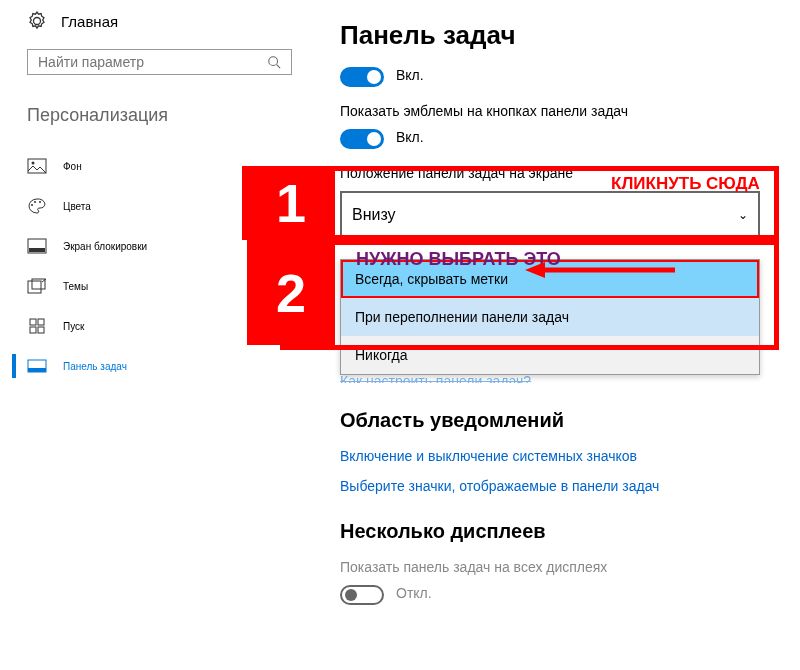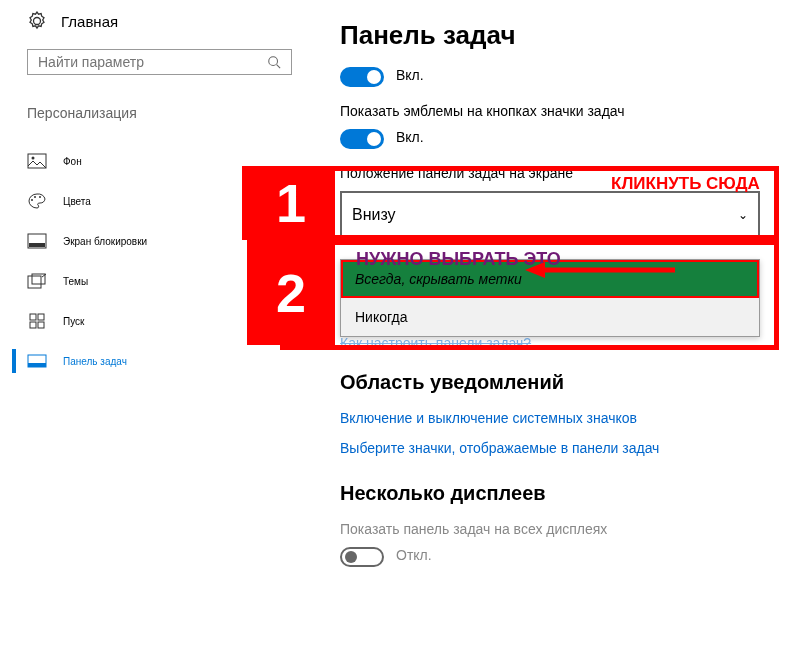--- a/index.html
+++ b/index.html
@@ -7,21 +7,21 @@
 
 .sidebar { position: absolute; left: 12px; top: 0; width: 295px; padding: 11px 0 0 0; }
 .home-row { display: flex; align-items: center; padding: 0 0 0 15px; margin-bottom: 18px; }
 .gear { width: 20px; height: 20px; margin-right: 14px; }
 .home-label { font-size: 15px; color: #000; }
 
 .search-box { margin: 0 15px 30px 15px; border: 1px solid #999; height: 26px; display: flex; align-items: center; padding: 0 10px; }
 .search-input { border: none; outline: none; flex: 1; font-size: 14px; color: #666; background: transparent; }
 .search-icon { width: 14px; height: 14px; }
 
-.section-label { padding: 0 15px; font-size: 14px; color: #666; margin-bottom: 20px; }
+.section-label { padding: 0 15px; font-size: 18px; color: #666; margin-bottom: 20px; }
 
 .nav-item { display: flex; align-items: center; padding: 12px 15px; cursor: pointer; position: relative; }
 .nav-item.active { color: #0078d7; }
 .nav-item.active::before { content: ""; position: absolute; left: 0; top: 8px; bottom: 8px; width: 4px; background: #0078d7; }
 .nav-icon { width: 20px; height: 16px; margin-right: 16px; display: inline-flex; align-items: center; justify-content: center; }
 .nav-label { font-size: 10px; }
 
 .main { position: absolute; left: 340px; top: 20px; right: 20px; }
 .page-title { font-size: 26px; font-weight: 600; margin-bottom: 16px; }
 
@@ -35,21 +35,21 @@
 .toggle-label.disabled { color: #888; }
 
 .setting-label { font-size: 14px; margin-bottom: 10px; }
 .setting-label.disabled { color: #888; }
 
 .dropdown { border: 2px solid #666; height: 48px; display: flex; align-items: center; padding: 0 10px; justify-content: space-between; width: 420px; margin-bottom: 20px; }
 .chevron { font-size: 12px; }
 
 .listbox { border: 1px solid #999; background: #f1f1f1; width: 420px; box-shadow: 0 2px 6px rgba(0,0,0,0.2); }
 .list-item { padding: 9px 12px; font-size: 14px; border: 2px solid transparent; }
-.list-item.highlighted { border: 2px solid #ff0000; background: #15803d; font-style: italic; }
+.list-item.highlighted { border: 2px solid #ff0000; background: #7dd3fc; }
 .list-item.selected { background: #cce4f7; }
 
 .section-head { font-size: 20px; font-weight: 600; margin: 26px 0 16px 0; }
 .link { color: #0066cc; font-size: 14px; margin-bottom: 14px; cursor: pointer; }
 .link-cut { color: #0066cc; font-size: 14px; }
 
 
 .anno-box1 { position: absolute; border: 5px solid #ff0000; left: 242px; top: 166px; width: 537px; height: 74px; z-index: 10; }
 .anno-box2 { position: absolute; border: 5px solid #ff0000; left: 280px; top: 240px; width: 499px; height: 110px; z-index: 10; }
 .anno-fill1 { position: absolute; background: #ff0000; left: 247px; top: 171px; width: 88px; height: 64px; z-index: 11; display:flex; align-items:center; justify-content:center; }
@@ -149,36 +149,37 @@
 <div class="main">
   <h1 class="page-title">Панель задач</h1>
 
   <div class="toggle-row">
     <div class="toggle on">
         <div class="knob"></div>
       </div>
     <span class="toggle-label">Вкл.</span>
   </div>
 
-  <div class="setting-label">Показать эмблемы на кнопках значки задач</div>
+  <div class="setting-label">Показать эмблемы на кнопках панели задач</div>
   <div class="toggle-row">
     <div class="toggle on">
         <div class="knob"></div>
       </div>
     <span class="toggle-label">Вкл.</span>
   </div>
 
   <div class="setting-label">Положение панели задач на экране</div>
   <div class="dropdown">
     <span>Внизу</span>
     <span class="chevron">⌄</span>
   </div>
 
   <div class="listbox">
     <div class="list-item highlighted">Всегда, скрывать метки</div>
+    <div class="list-item selected">При переполнении панели задач</div>
     <div class="list-item">Никогда</div>
   </div>
   <div class="link-cut" style="text-decoration: line-through; opacity:0.5; margin-top:-2px; overflow:hidden; height:10px;">Как настроить панели задач?</div>
 
   <h2 class="section-head">Область уведомлений</h2>
   <div class="link">Включение и выключение системных значков</div>
   <div class="link">Выберите значки, отображаемые в панели задач</div>
 
   <h2 class="section-head">Несколько дисплеев</h2>
   <div class="setting-label disabled">Показать панель задач на всех дисплеях</div>

